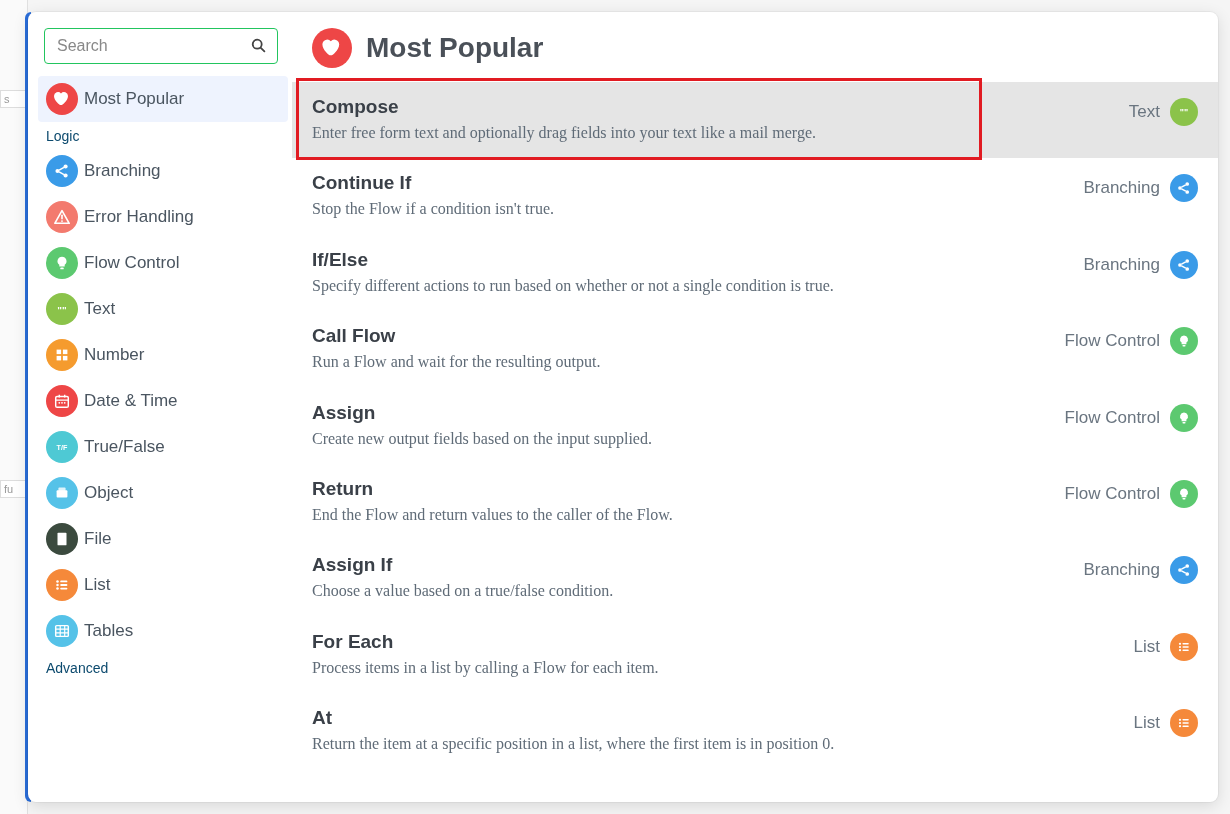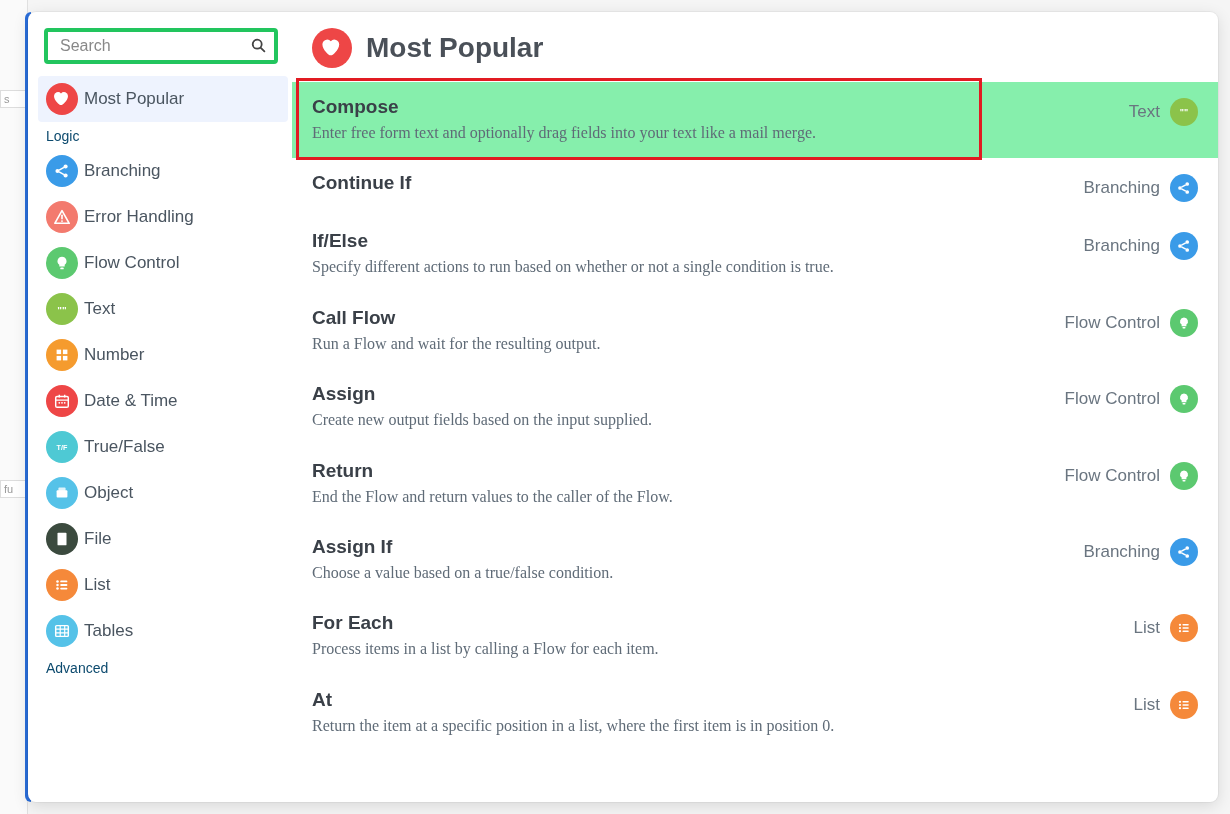--- a/index.html
+++ b/index.html
@@ -63,21 +63,21 @@
     padding: 14px 4px 14px 10px;
     overflow-y: auto;
   }
   .search-wrap {
     margin: 2px 10px 12px 6px;
     position: relative;
   }
   .search-input {
     width: 100%;
     height: 36px;
-    border: 4px solid #22c55e;
+    border: 1px solid #22c55e;
     border-radius: 4px;
     padding: 6px 36px 6px 12px;
     font-size: 16px;
     color: #333;
   }
   .search-input::placeholder { color: #888; }
   .search-icon {
     position: absolute;
     right: 10px;
     top: 50%;
@@ -145,21 +145,21 @@
     cursor: pointer;
     position: relative;
   }
   .func-row.highlighted::before {
     content: "";
     position: absolute;
     left: 4px; right: 236px; top: -4px; bottom: -2px;
     border: 3px solid #e11b22;
     pointer-events: none;
   }
-  .func-row.highlighted { background: #86efac; }
+  .func-row.highlighted { background: #e5e5e5; }
   .func-left { flex: 1; padding-right: 20px; }
   .func-title {
     font-size: 19px;
     font-weight: 700;
     color: #3a4048;
     margin: 0 0 4px;
   }
   .func-desc {
     font-size: 16px;
     color: #5f6b77;
@@ -408,20 +408,21 @@
             <span class="icon bg-lime">
               <svg width="16" height="16" viewBox="0 0 20 20">
                 <use href="#i-quote"></use>
               </svg>
             </span>
           </div>
         </div>
         <div class="func-row">
           <div class="func-left">
             <p class="func-title">Continue If</p>
+            <p class="func-desc">Stop the Flow if a condition isn't true.</p>
           </div>
           <div class="func-right">
             <span class="func-cat-label">Branching</span>
             <span class="icon bg-blue">
               <svg width="16" height="16" viewBox="0 0 20 20">
                 <use href="#i-share"></use>
               </svg>
             </span>
           </div>
         </div>

